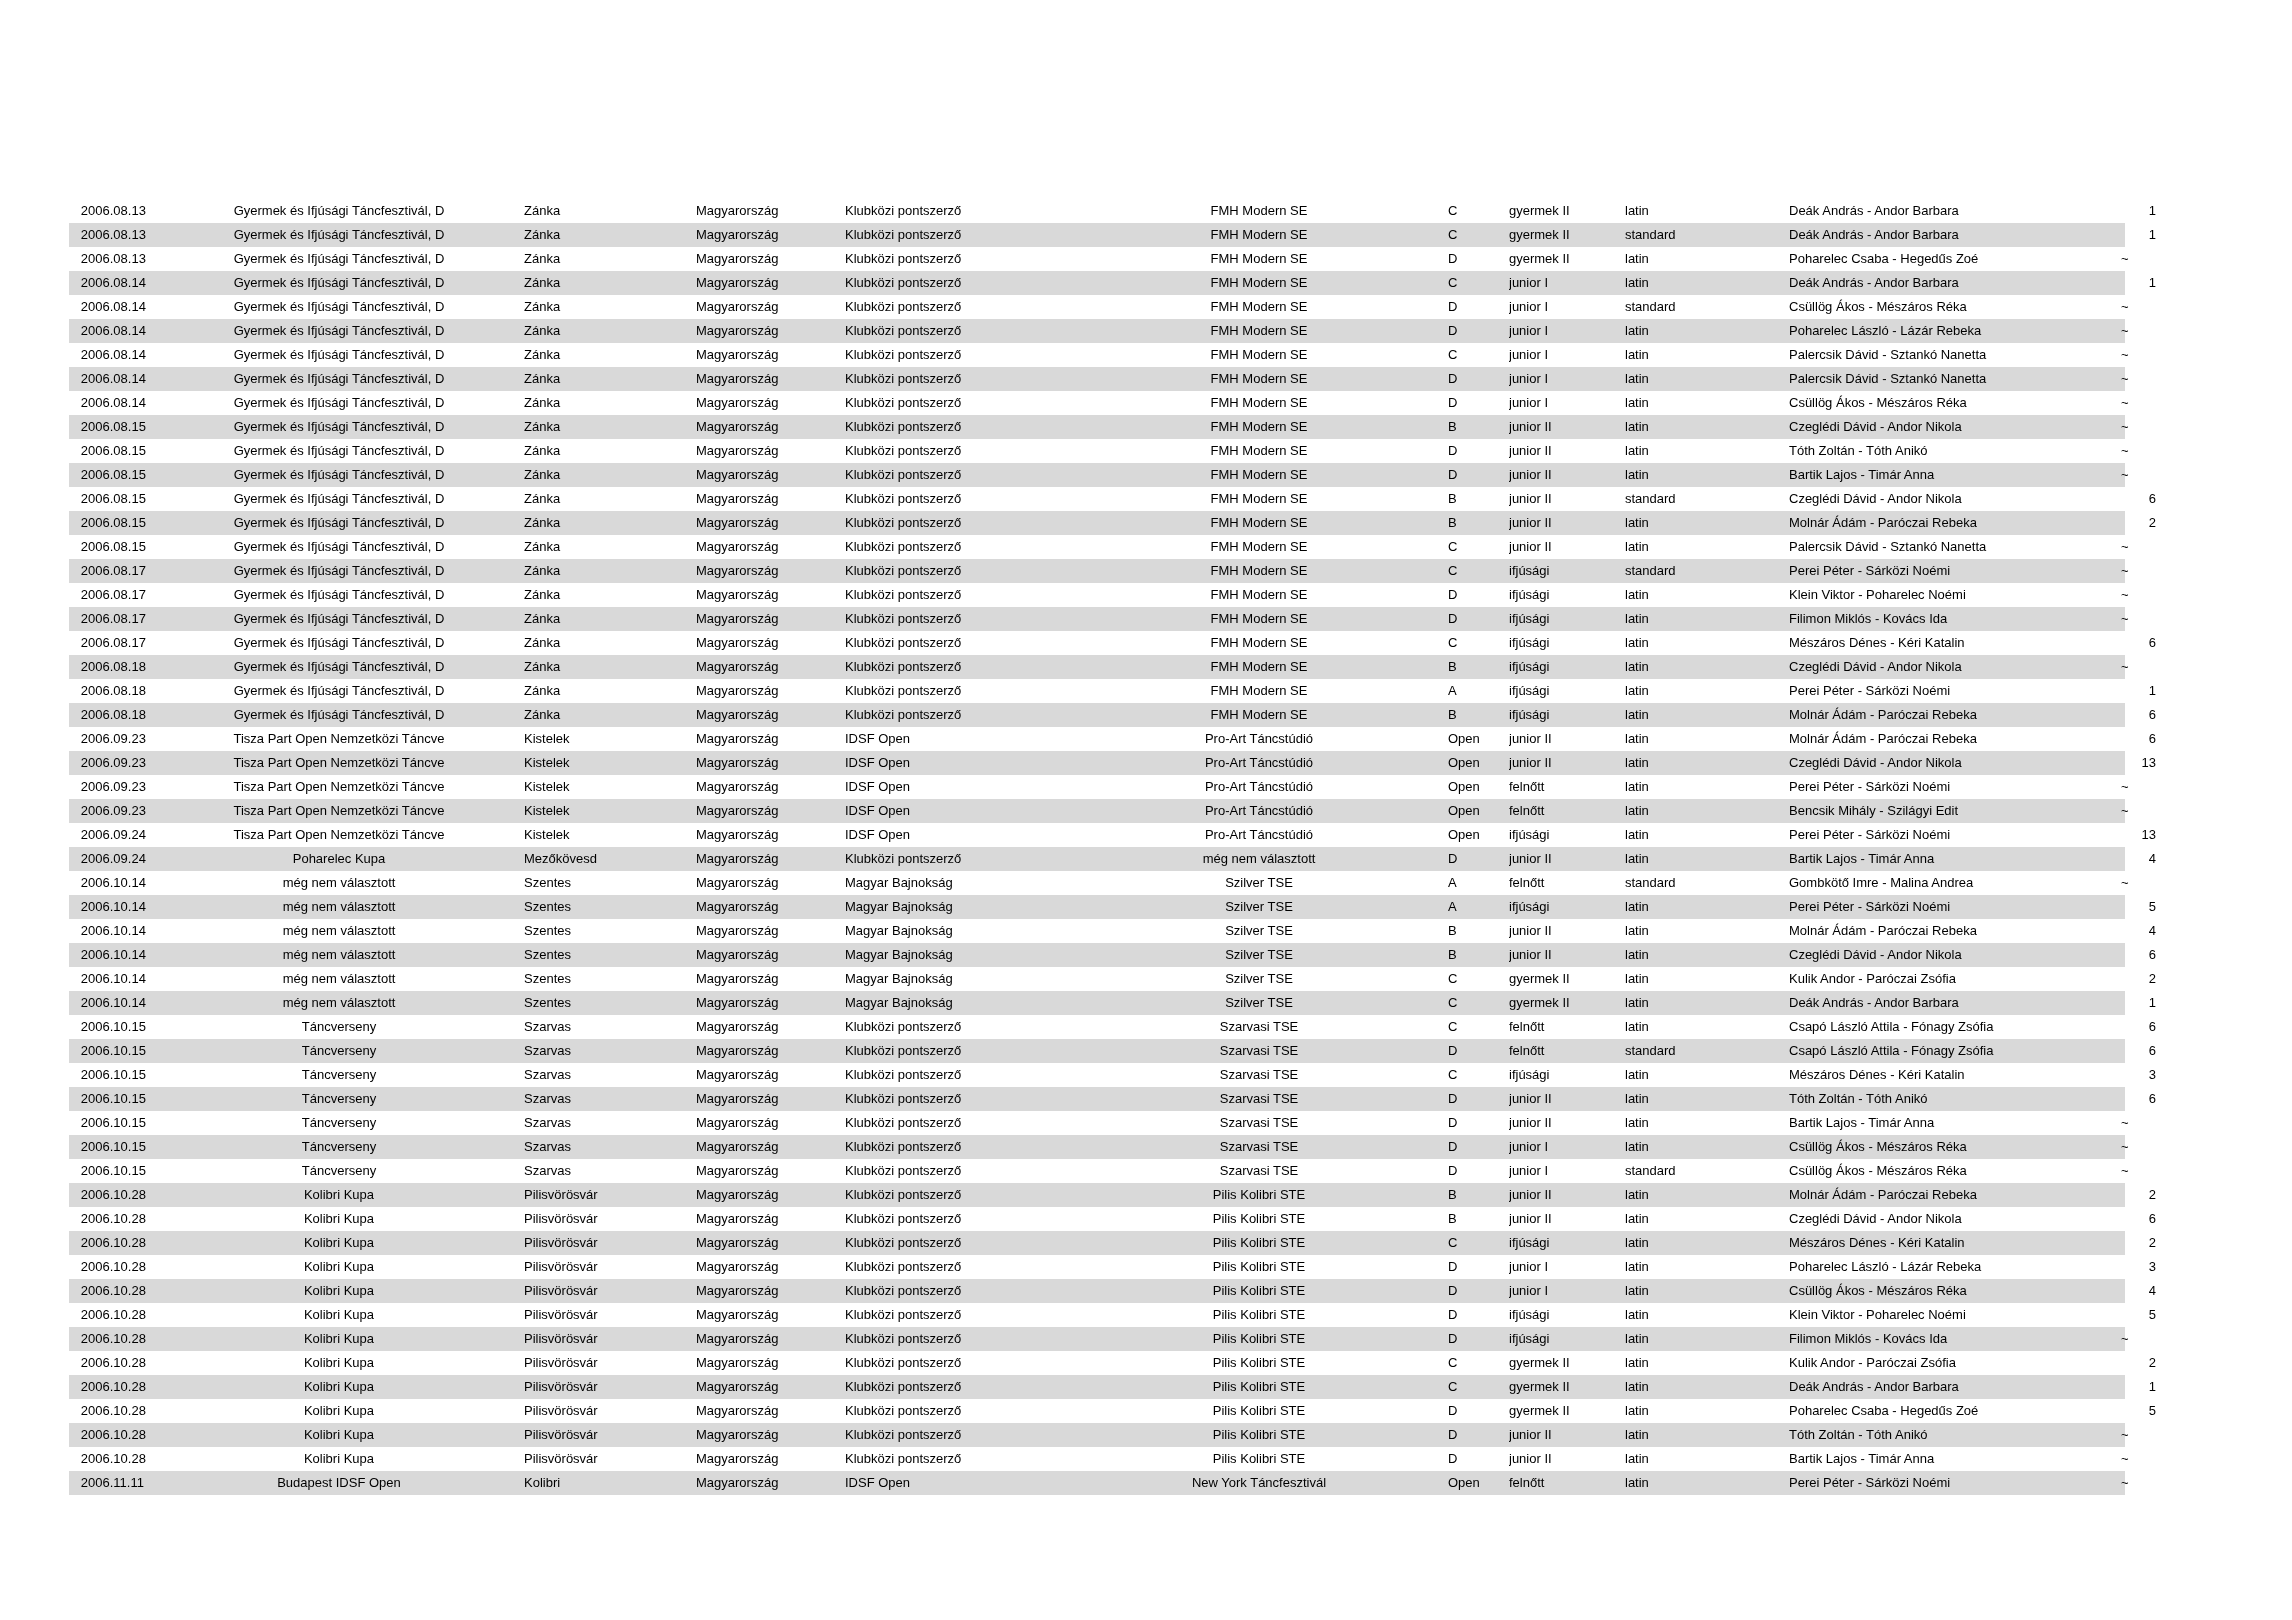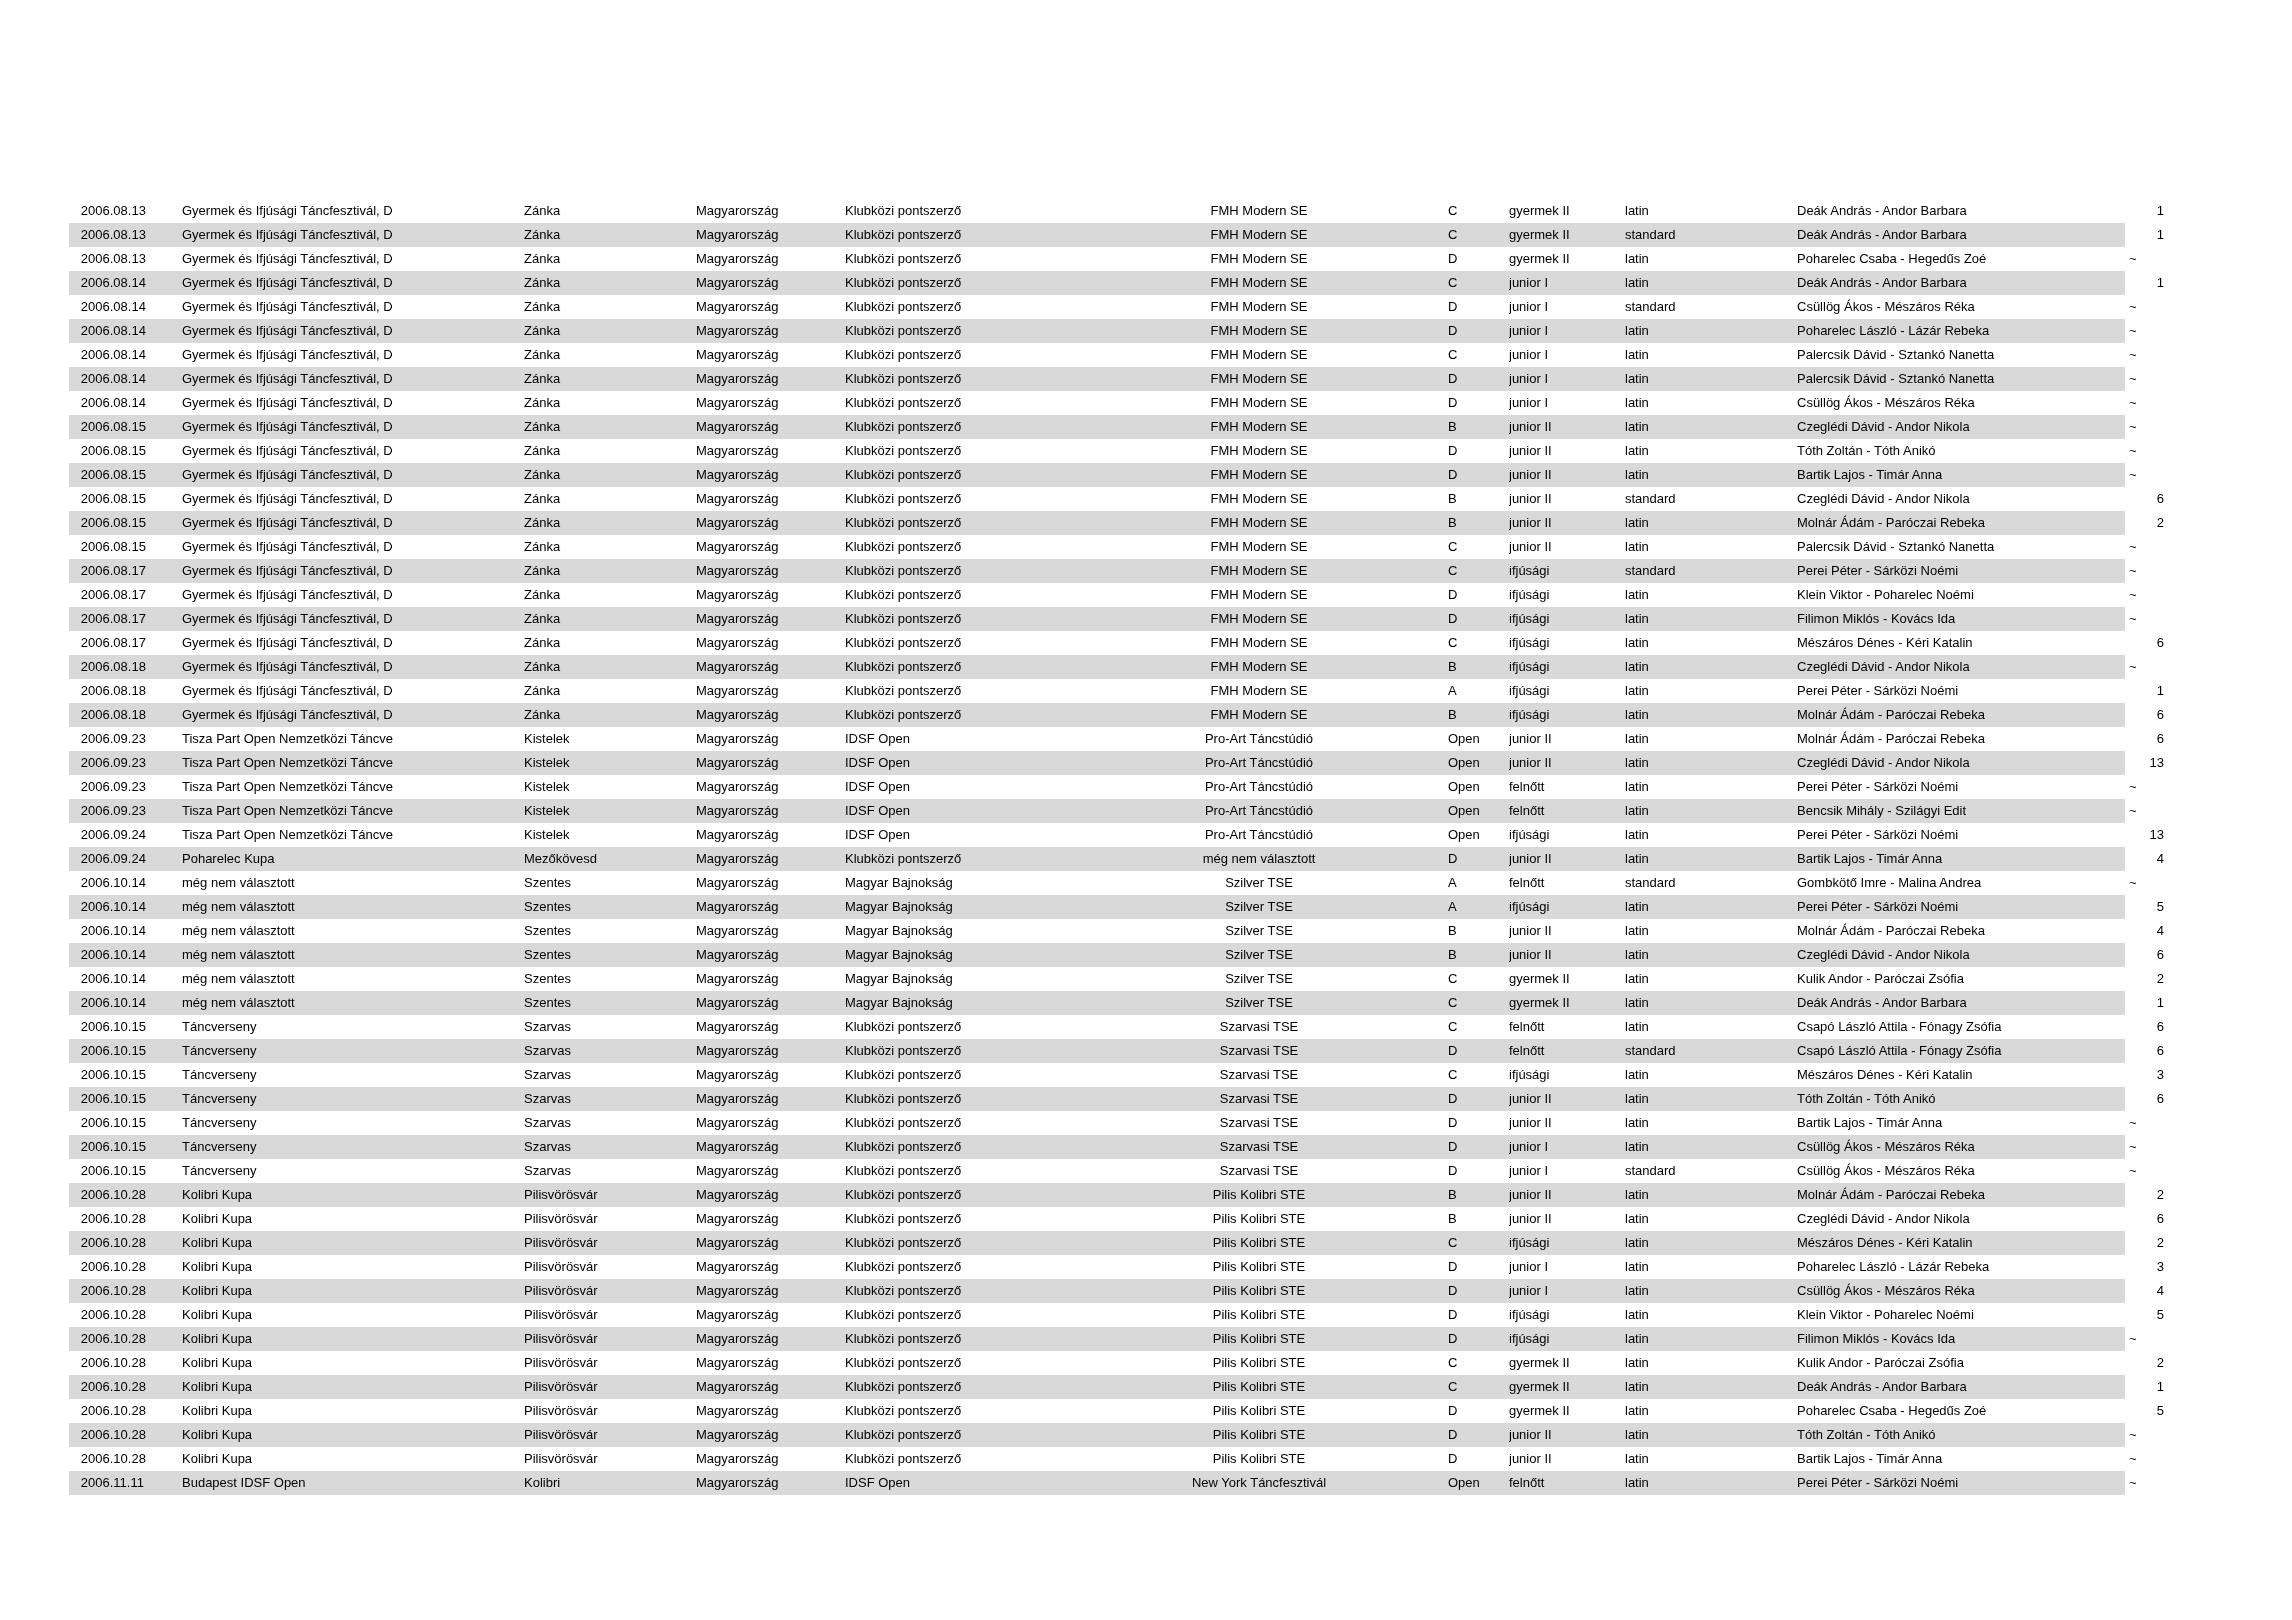--- a/index.html
+++ b/index.html
@@ -43,29 +43,29 @@
   }
   .row.stripe {
     background: #d9d9d9;
   }
   .cell {
     flex: none;
     box-sizing: border-box;
     overflow: hidden;
   }
   .c-date    { width: 113px; padding-left: 11.8px; }
-  .c-event   { width: 314px; }
+  .c-event   { width: 314px; text-align: center; }
   .c-city    { width: 172px; margin-left: 28px; }
   .c-country { width: 149px; }
   .c-type    { width: 225px; }
   .c-club    { width: 378px; text-align: center; }
   .c-class   { width: 61px;  }
   .c-age     { width: 107px; }
   .c-style   { width: 164px; margin-left: 9px; }
-  .c-couple  { width: 332px; margin-left: 8px; }
+  .c-couple  { width: 332px; }
   .c-result  { width: 35px;  text-align: left; }
   .c-result.num { text-align: right; }
 </style>
 </head>
 <body>
 
 <div class="page">
   <div class="results-table">
       <div class="row">
     <div class="cell c-date">2006.08.13</div>

